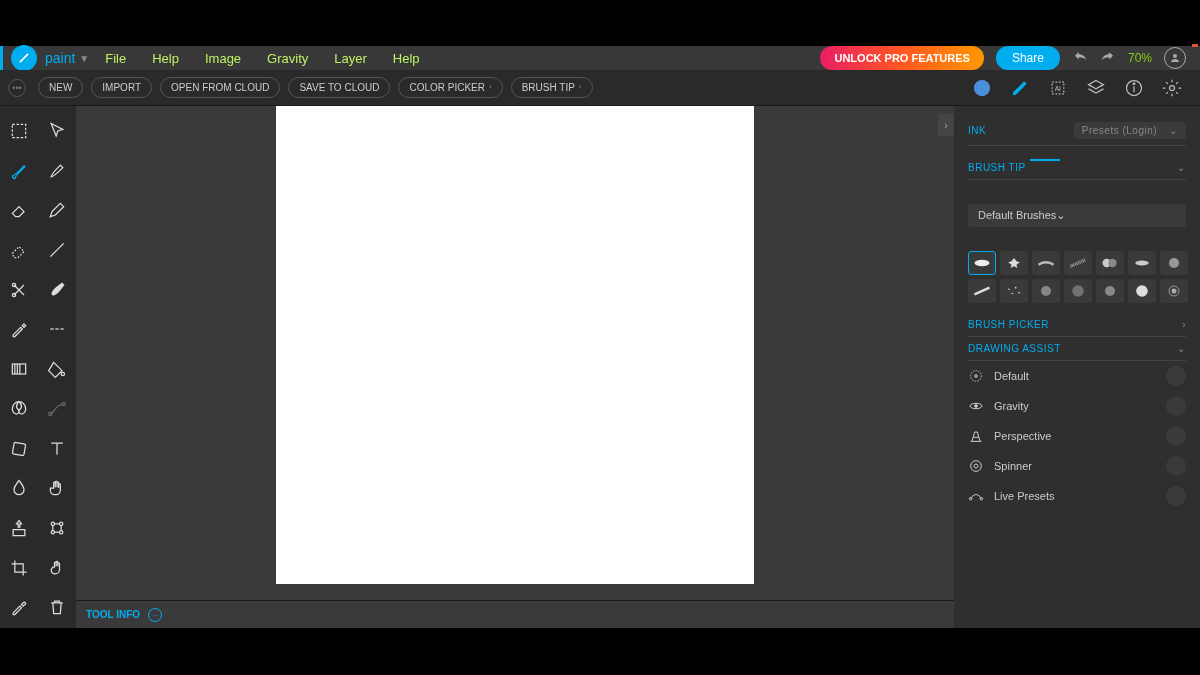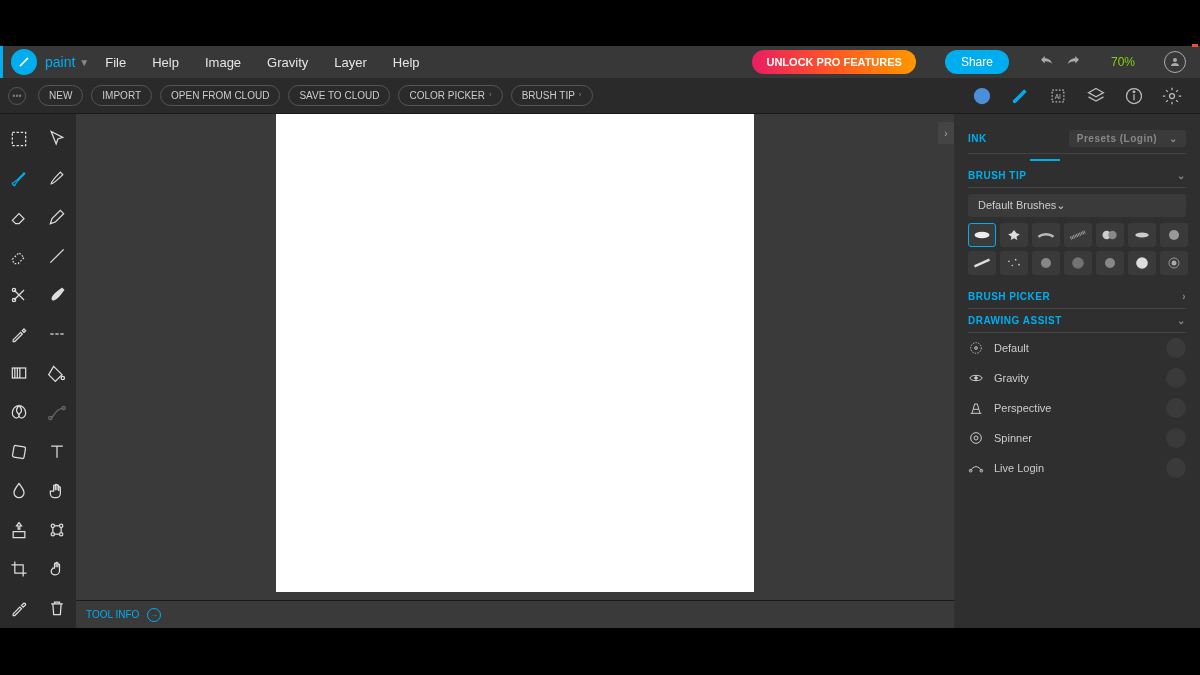--- a/index.html
+++ b/index.html
@@ -1,26 +1,26 @@
 <!DOCTYPE html>
 <html><head>
 <meta charset="utf-8">
 <style>
 *{margin:0;padding:0;box-sizing:border-box;font-family:Arial,Helvetica,sans-serif}
 body{width:1200px;height:675px;background:#000;overflow:hidden}
 .app{position:absolute;top:46px;left:0;right:0;bottom:47px;background:#2a2a2a;display:flex;flex-direction:column}
 .red-dot{position:absolute;top:44px;right:2px;width:6px;height:3px;background:#e74c3c;z-index:100}
-.topbar{height:32px;background:#383838;display:flex;align-items:center;border-left:3px solid #00aeef}
+.topbar{height:24px;background:#383838;display:flex;align-items:center;border-left:3px solid #00aeef}
 .logo{width:26px;height:26px;border-radius:50%;background:#00aeef;margin:0 8px;display:flex;align-items:center;justify-content:center}
 .logo svg{width:14px;height:14px;fill:#fff}
 .app-name{color:#00aeef;font-size:14px;margin-right:4px}
 .app-chev{color:#888;font-size:10px;margin-right:16px}
-.menu{display:flex;gap:26px;color:#e5e5e5;font-size:13px}
+.menu{display:flex;gap:26px;color:#bef264;font-size:13px}
 .menu span{cursor:pointer}
-.top-right{margin-left:auto;display:flex;align-items:center;gap:29px;padding-right:14px}
+.top-right{margin-left:auto;display:flex;align-items:center;gap:12px;padding-right:14px}
 .unlock{background:linear-gradient(90deg,#e91e63,#ff5722,#ff9800);color:#fff;font-size:11px;font-weight:bold;padding:6px 14px;border-radius:14px;cursor:pointer}
 .share{background:#00aeef;color:#fff;font-size:12px;padding:5px 16px;border-radius:14px;cursor:pointer}
 .nav-arrows{display:flex;gap:8px;color:#aaa}
 .nav-arrows svg{width:18px;height:18px;fill:#aaa;cursor:pointer}
 .zoom{color:#84cc16;font-size:12px}
 .profile{width:22px;height:22px;border:1.5px solid #aaa;border-radius:50%;display:flex;align-items:center;justify-content:center}
 .profile svg{width:12px;height:12px;fill:#aaa}
 .subbar{height:36px;background:#2a2a2a;display:flex;align-items:center;padding:0 8px;gap:8px;border-bottom:1px solid #1a1a1a}
 .dots{width:18px;height:18px;border:1px solid #555;border-radius:50%;color:#777;font-size:9px;display:flex;align-items:center;justify-content:center;margin-right:4px}
 .pill{border:1px solid #555;color:#ccc;font-size:10px;padding:4px 10px;border-radius:11px;cursor:pointer;display:flex;gap:4px}
@@ -31,27 +31,27 @@
 .sub-underline{position:absolute;width:30px;height:2px;background:#00aeef;top:113px;right:140px}
 .body{flex:1;display:flex;overflow:hidden}
 .toolbar{width:76px;background:#2a2a2a;display:grid;grid-template-columns:1fr 1fr;gap:0;padding-top:6px}
 .tool{height:38px;display:flex;align-items:center;justify-content:center;cursor:pointer}
 .tool svg{width:20px;height:20px;fill:none;stroke:#ddd;stroke-width:1.5}
 .tool.active svg{stroke:#00aeef}
 .canvas-area{flex:1;background:#3a3a3a;position:relative;display:flex;flex-direction:column}
 .canvas-wrap{flex:1;display:flex;align-items:flex-start;justify-content:center;padding-top:0}
 .canvas{width:478px;height:478px;background:#fff;margin-top:0}
 .collapse{position:absolute;right:0;top:8px;width:16px;height:22px;background:#444;color:#aaa;font-size:10px;display:flex;align-items:center;justify-content:center;cursor:pointer}
-.tool-info{height:28px;border-top:1px solid #1a1a1a;display:flex;align-items:center;padding-left:10px;gap:8px;color:#00aeef;font-size:10px;font-weight:normal}
+.tool-info{height:28px;border-top:1px solid #1a1a1a;display:flex;align-items:center;padding-left:10px;gap:8px;color:#00aeef;font-size:10px;font-weight:bold}
 .tool-info .ring{width:14px;height:14px;border:1px solid #00aeef;border-radius:50%;display:flex;align-items:center;justify-content:center;font-size:8px}
 .right-panel{width:246px;background:#2f2f2f;padding:10px 14px;color:#ccc;font-size:11px;overflow:hidden}
-.sect{display:flex;justify-content:space-between;align-items:center;padding:6px 0;border-bottom:1px solid #444;color:#00aeef;font-weight:bold;font-size:10px;letter-spacing:.5px}
+.sect{display:flex;justify-content:space-between;align-items:center;padding:6px 0;border-bottom:1px solid #444;color:#00aeef;font-weight:normal;font-size:10px;letter-spacing:.5px}
 .sect .chv{color:#888;font-size:10px}
 .presets{background:#3a3a3a;color:#888;font-size:10px;padding:3px 8px;border-radius:3px;display:flex;align-items:center;gap:12px}
-.select{background:#3a3a3a;padding:5px 10px;border-radius:3px;margin:6px 0;display:flex;font-size:11px;cursor:pointer}
+.select{background:#3a3a3a;padding:5px 10px;border-radius:3px;margin:24px 0;display:flex;font-size:11px;cursor:pointer}
 .brushes{display:grid;grid-template-columns:repeat(7,1fr);gap:4px;margin-bottom:10px}
 .brush{width:28px;height:24px;background:#3a3a3a;border-radius:3px;display:flex;align-items:center;justify-content:center;cursor:pointer}
 .brush.sel{border:1.5px solid #00aeef}
 .brush svg{width:20px;height:16px;fill:#ccc}
 .assist{display:flex;align-items:center;padding:5px 0;gap:10px}
 .assist svg{width:16px;height:16px;fill:none;stroke:#ccc;stroke-width:1.5}
 .assist .lbl{flex:1;font-size:11px;color:#ccc}
 .toggle{width:20px;height:20px;border-radius:50%;background:#3a3a3a}
 </style>
 </head>
@@ -441,18 +441,18 @@
           </svg>
           <span class="lbl">Spinner</span>
           <div class="toggle"></div>
         </div>
       <div class="assist">
           <svg viewBox="0 0 24 24">
             <path d="M4 16c4-8 12-8 16 0"></path>
             <circle cx="4" cy="16" r="2"></circle>
             <circle cx="20" cy="16" r="2"></circle>
           </svg>
-          <span class="lbl">Live Login</span>
+          <span class="lbl">Live Presets</span>
           <div class="toggle"></div>
         </div>
     </div>
   </div>
 </div>
 
 </body></html>

